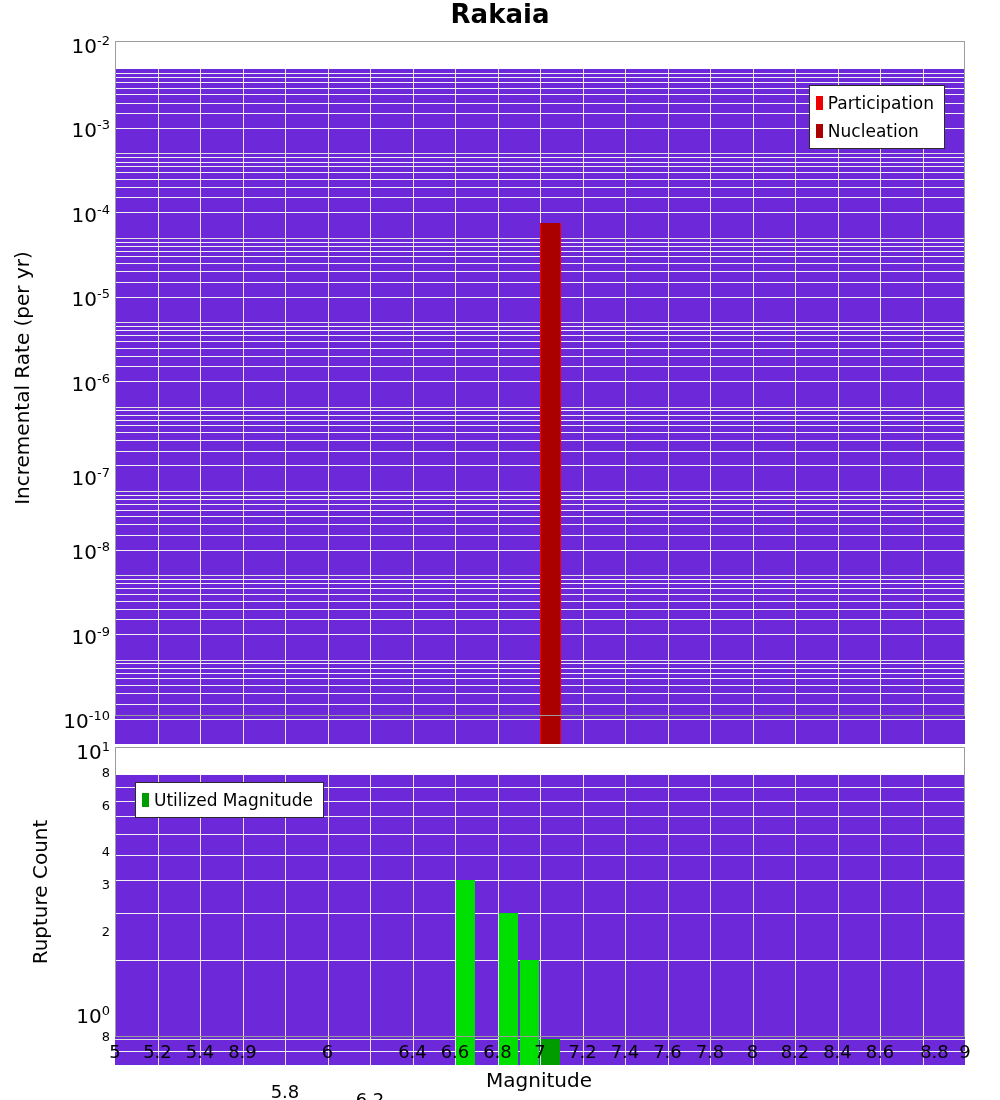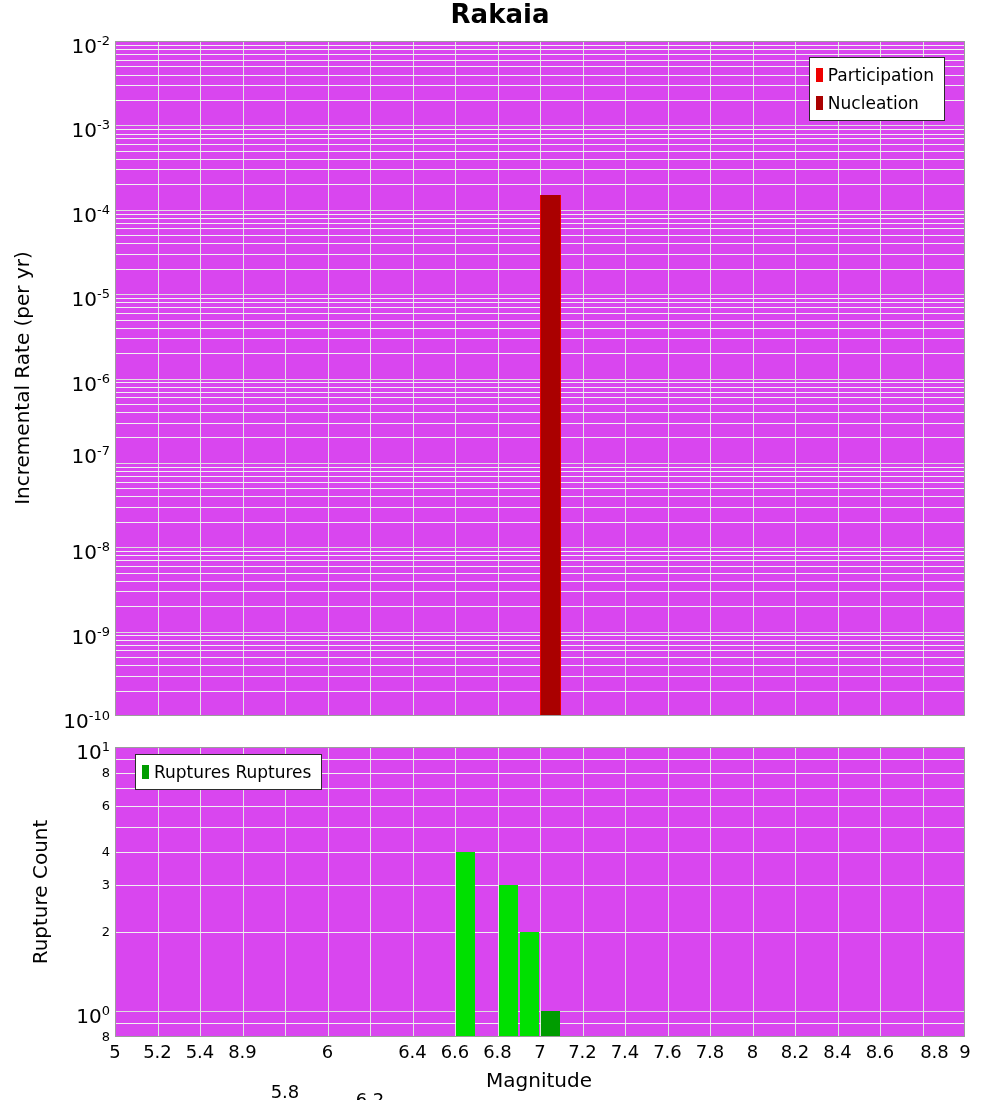--- a/index.html
+++ b/index.html
@@ -1,19 +1,19 @@
 <!DOCTYPE html>
 <html><head>
 <meta charset="utf-8">
 <style>
   * { margin:0; padding:0; box-sizing:border-box; }
   html,body { background:#ffffff; }
   body { font-family:"DejaVu Sans", sans-serif; color:#000; }
   #fig { position:relative; width:1000px; height:1100px; background:#ffffff; }
-  .panel { position:absolute; background:#d946ef; overflow:hidden; }
+  .panel { position:absolute; background:#6d28d9; overflow:hidden;margin-top:28px; }
   .frame { position:absolute; border:1.5px solid #9c9c9c; pointer-events:none; z-index:6; background:transparent; }
   .gl { position:absolute; }
   .gl.v    { background:#e4e4e4; }
   .gl.hmaj { background:#dedede; }
   .gl.hmin { background:#f0f0f0; }
   .bar { position:absolute; }
   .title { position:absolute; font-size:26px; font-weight:bold; white-space:nowrap;
            transform:translate(-50%,-50%); }
   .axlabel { position:absolute; font-size:20px; white-space:nowrap;
              transform:translate(-50%,-50%); }
@@ -175,31 +175,31 @@
       <div class="gl hmin" style="left: 0px; top: 40.9528px; width: 850px; height: 1px;"></div>
       <div class="gl hmin" style="left: 0px; top: 25.621px; width: 850px; height: 1px;"></div>
       <div class="gl hmin" style="left: 0px; top: 12.0973px; width: 850px; height: 1px;"></div>
       <div class="bar" style="left: 341.062px; top: 105.207px; width: 19.125px; height: 184.793px; background: rgb(0, 224, 0);"></div>
       <div class="bar" style="left: 383.562px; top: 138.238px; width: 19.125px; height: 151.762px; background: rgb(0, 224, 0);"></div>
       <div class="bar" style="left: 404.812px; top: 184.793px; width: 19.125px; height: 105.207px; background: rgb(0, 224, 0);"></div>
       <div class="bar" style="left: 426.062px; top: 264.379px; width: 19.125px; height: 25.621px; background: rgb(0, 156, 0);"></div>
       <div class="legend" style="left: 20px; top: 7px;">
         <div class="legend-item">
           <span class="swatch" style="background: rgb(0, 156, 0);"></span>
-          <span class="legend-label">Ruptures Ruptures</span>
+          <span class="legend-label">Utilized Magnitude</span>
         </div>
       </div>
     </div>
 <div class="frame" style="left: 115px; top: 41px; width: 850px; height: 675px;"></div>
     <div class="ytick" style="left: 0px; width: 110px; top: 29px;"><span>10</span><span class="sup">-2</span></div>
     <div class="ytick" style="left: 0px; width: 110px; top: 113.375px;"><span>10</span><span class="sup">-3</span></div>
     <div class="ytick" style="left: 0px; width: 110px; top: 197.75px;"><span>10</span><span class="sup">-4</span></div>
     <div class="ytick" style="left: 0px; width: 110px; top: 282.125px; padding-left: 27px;"><span>10</span><span class="sup">-5</span></div>
     <div class="ytick" style="left: 0px; width: 110px; top: 366.5px;"><span>10</span><span class="sup">-6</span></div>
-    <div class="ytick" style="left: 0px; width: 110px; top: 439px;"><span>10</span><span class="sup">-7</span></div>
+    <div class="ytick" style="left: 0px; width: 110px; top: 461px;"><span>10</span><span class="sup">-7</span></div>
     <div class="ytick" style="left: 0px; width: 110px; top: 535.25px;"><span>10</span><span class="sup">-8</span></div>
     <div class="ytick" style="left: 0px; width: 110px; top: 619.625px;"><span>10</span><span class="sup">-9</span></div>
     <div class="ytick" style="left: 0px; width: 110px; top: 704px;"><span>10</span><span class="sup">-10</span></div>
     <div class="frame" style="left: 115px; top: 747px; width: 850px; height: 290px;"></div>
     <div class="ytick" style="left: 0px; width: 110px; top: 735px;"><span>10</span><span class="sup">1</span></div>
     <div class="ytick minor" style="left: 0px; width: 110px; top: 764.621px;"><span>8</span></div>
     <div class="ytick minor" style="left: 0px; width: 110px; top: 797.652px;"><span>6</span></div>
     <div class="ytick minor" style="left: 0px; width: 110px; top: 844.207px;"><span>4</span></div>
     <div class="ytick minor" style="left: 0px; width: 110px; top: 877.238px;"><span>3</span></div>
     <div class="ytick minor" style="left: 0px; width: 110px; top: 923.793px;"><span>2</span></div>

